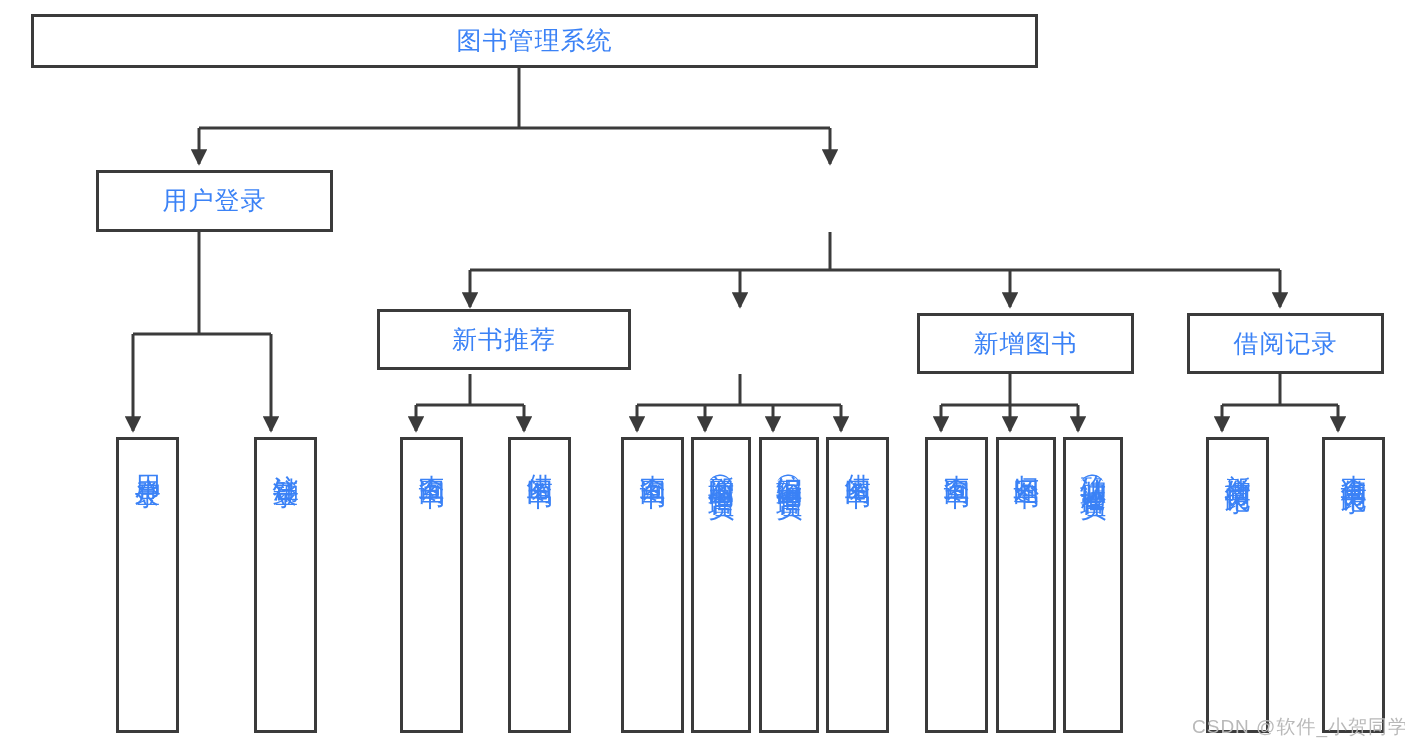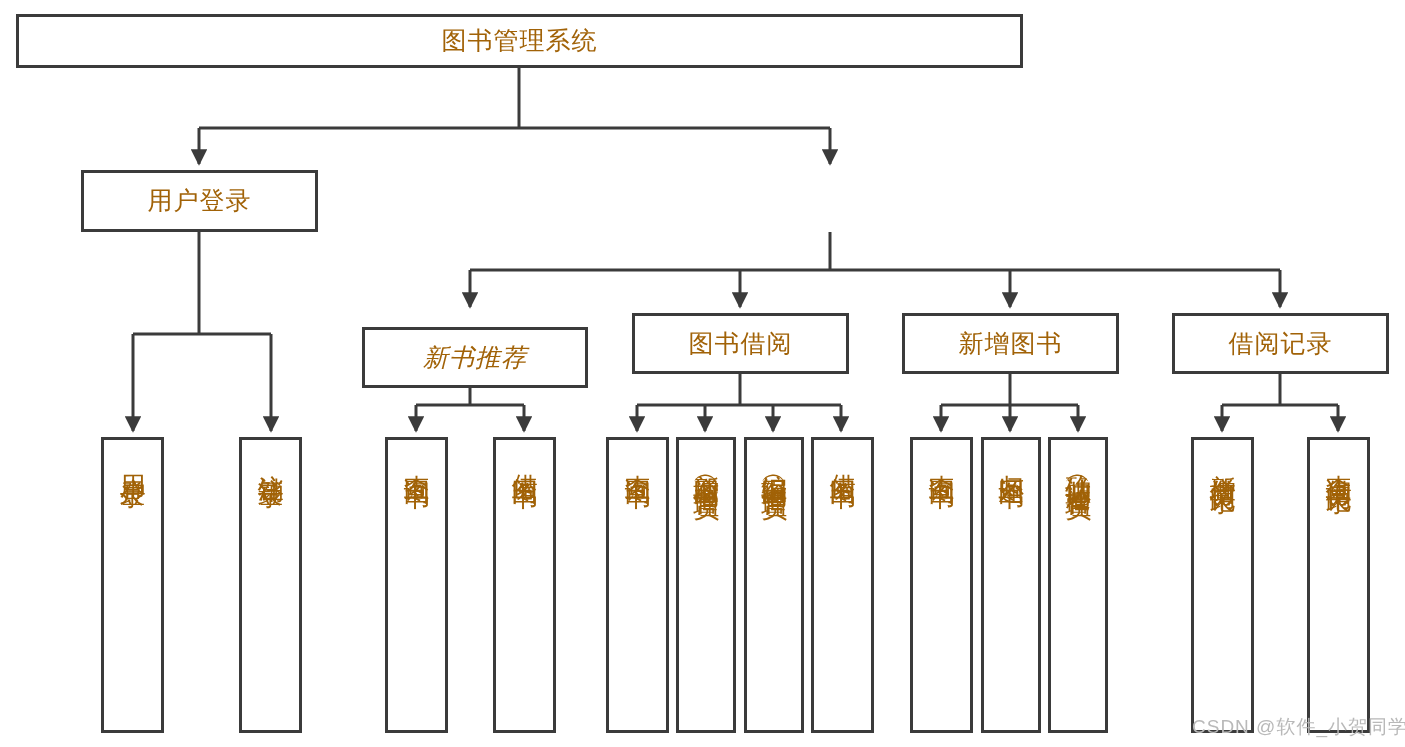--- a/index.html
+++ b/index.html
@@ -13,21 +13,22 @@
   svg#wires{position:absolute;left:0;top:0;width:1405px;height:747px;}
 
   .node{
     position:absolute;
     box-sizing:border-box;
     border:3px solid #3b3b3b;
     background:#ffffff;
     display:flex;
     align-items:center;
     justify-content:center;
-    color:#a16207;
+    color:#3b82f6;
+    margin-left:15px;
   }
   .node .lbl{
     display:block;
     text-align:center;
     line-height:1.25;
     letter-spacing:1px;
   }
   .node.horiz .lbl{font-size:25px;}
   .node.root .lbl{font-size:25px;}
   .node.vert{
@@ -108,30 +109,27 @@
   </svg>
 
   <div class="node root" style="left:16px;top:14px;width:1007px;height:54px;">
     <span class="lbl">图书管理系统</span>
   </div>
 
   <div class="node horiz" style="left:81px;top:170px;width:237px;height:62px;">
     <span class="lbl">用户登录</span>
   </div>
 
-  <div class="node horiz" style="left:362px;top:327px;width:226px;height:61px;font-style:italic;">
+  <div class="node horiz" style="left:362px;top:309px;width:254px;height:61px;">
     <span class="lbl">新书推荐</span>
-  </div>
-  <div class="node horiz" style="left:632px;top:313px;width:217px;height:61px;">
-    <span class="lbl">图书借阅</span>
   </div>
   <div class="node horiz" style="left:902px;top:313px;width:217px;height:61px;">
     <span class="lbl">新增图书</span>
   </div>
-  <div class="node horiz" style="left:1172px;top:313px;width:217px;height:61px;">
+  <div class="node horiz" style="left:1172px;top:313px;width:197px;height:61px;">
     <span class="lbl">借阅记录</span>
   </div>
 
   <div class="node vert" style="left:101px;top:437px;width:63px;height:296px;">
     <span class="lbl">用户登录</span>
   </div>
   <div class="node vert" style="left:239px;top:437px;width:63px;height:296px;">
     <span class="lbl">注销登录</span>
   </div>
 

